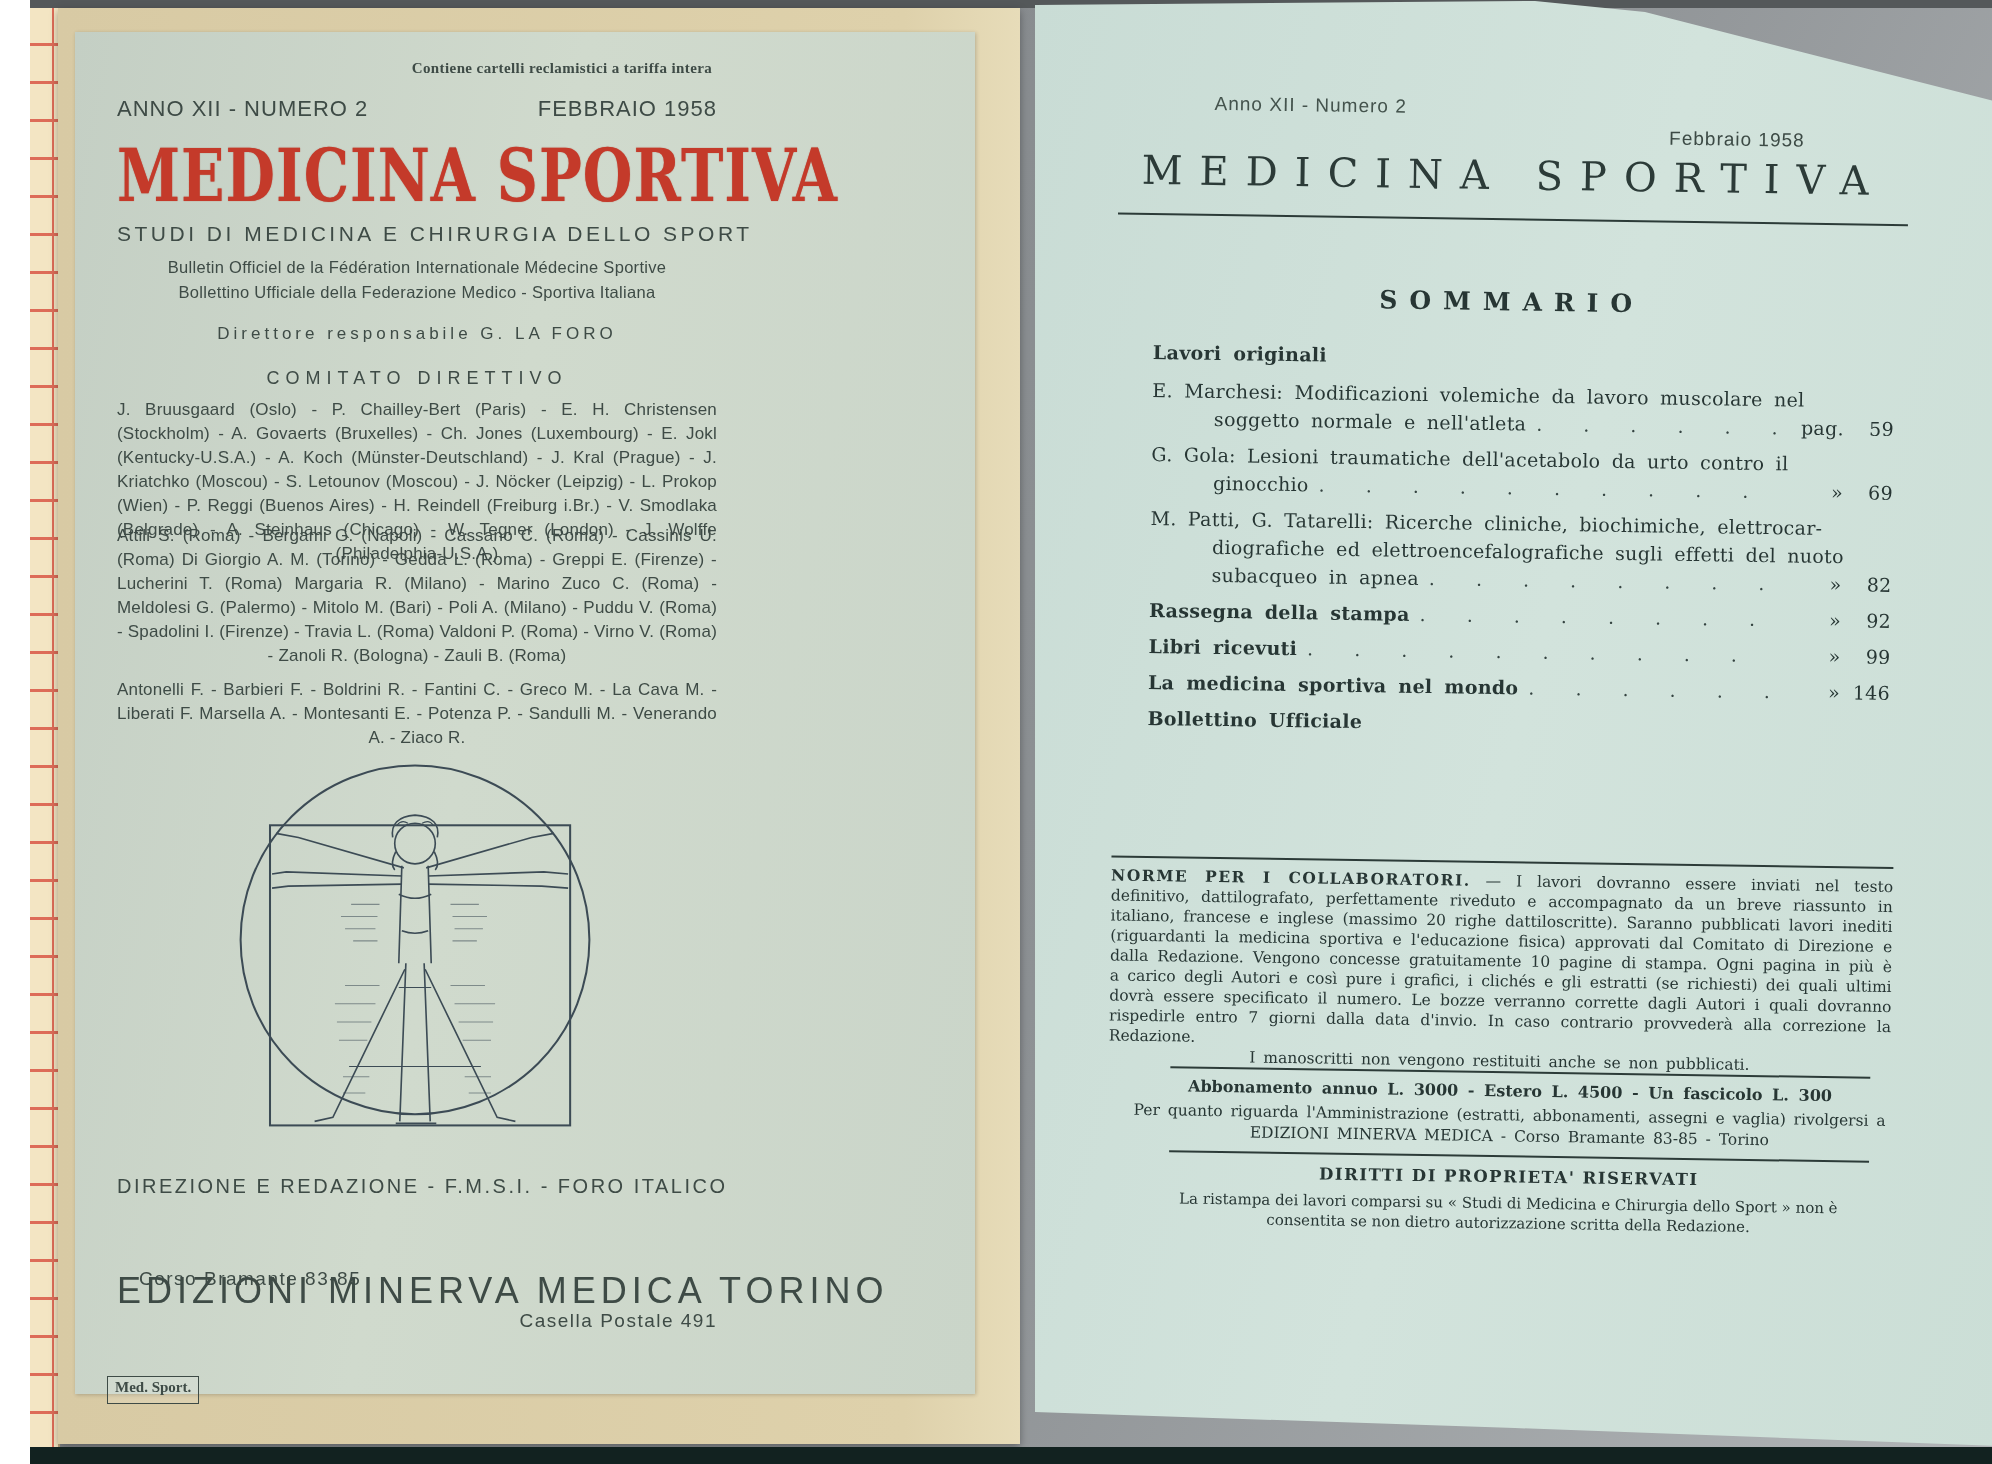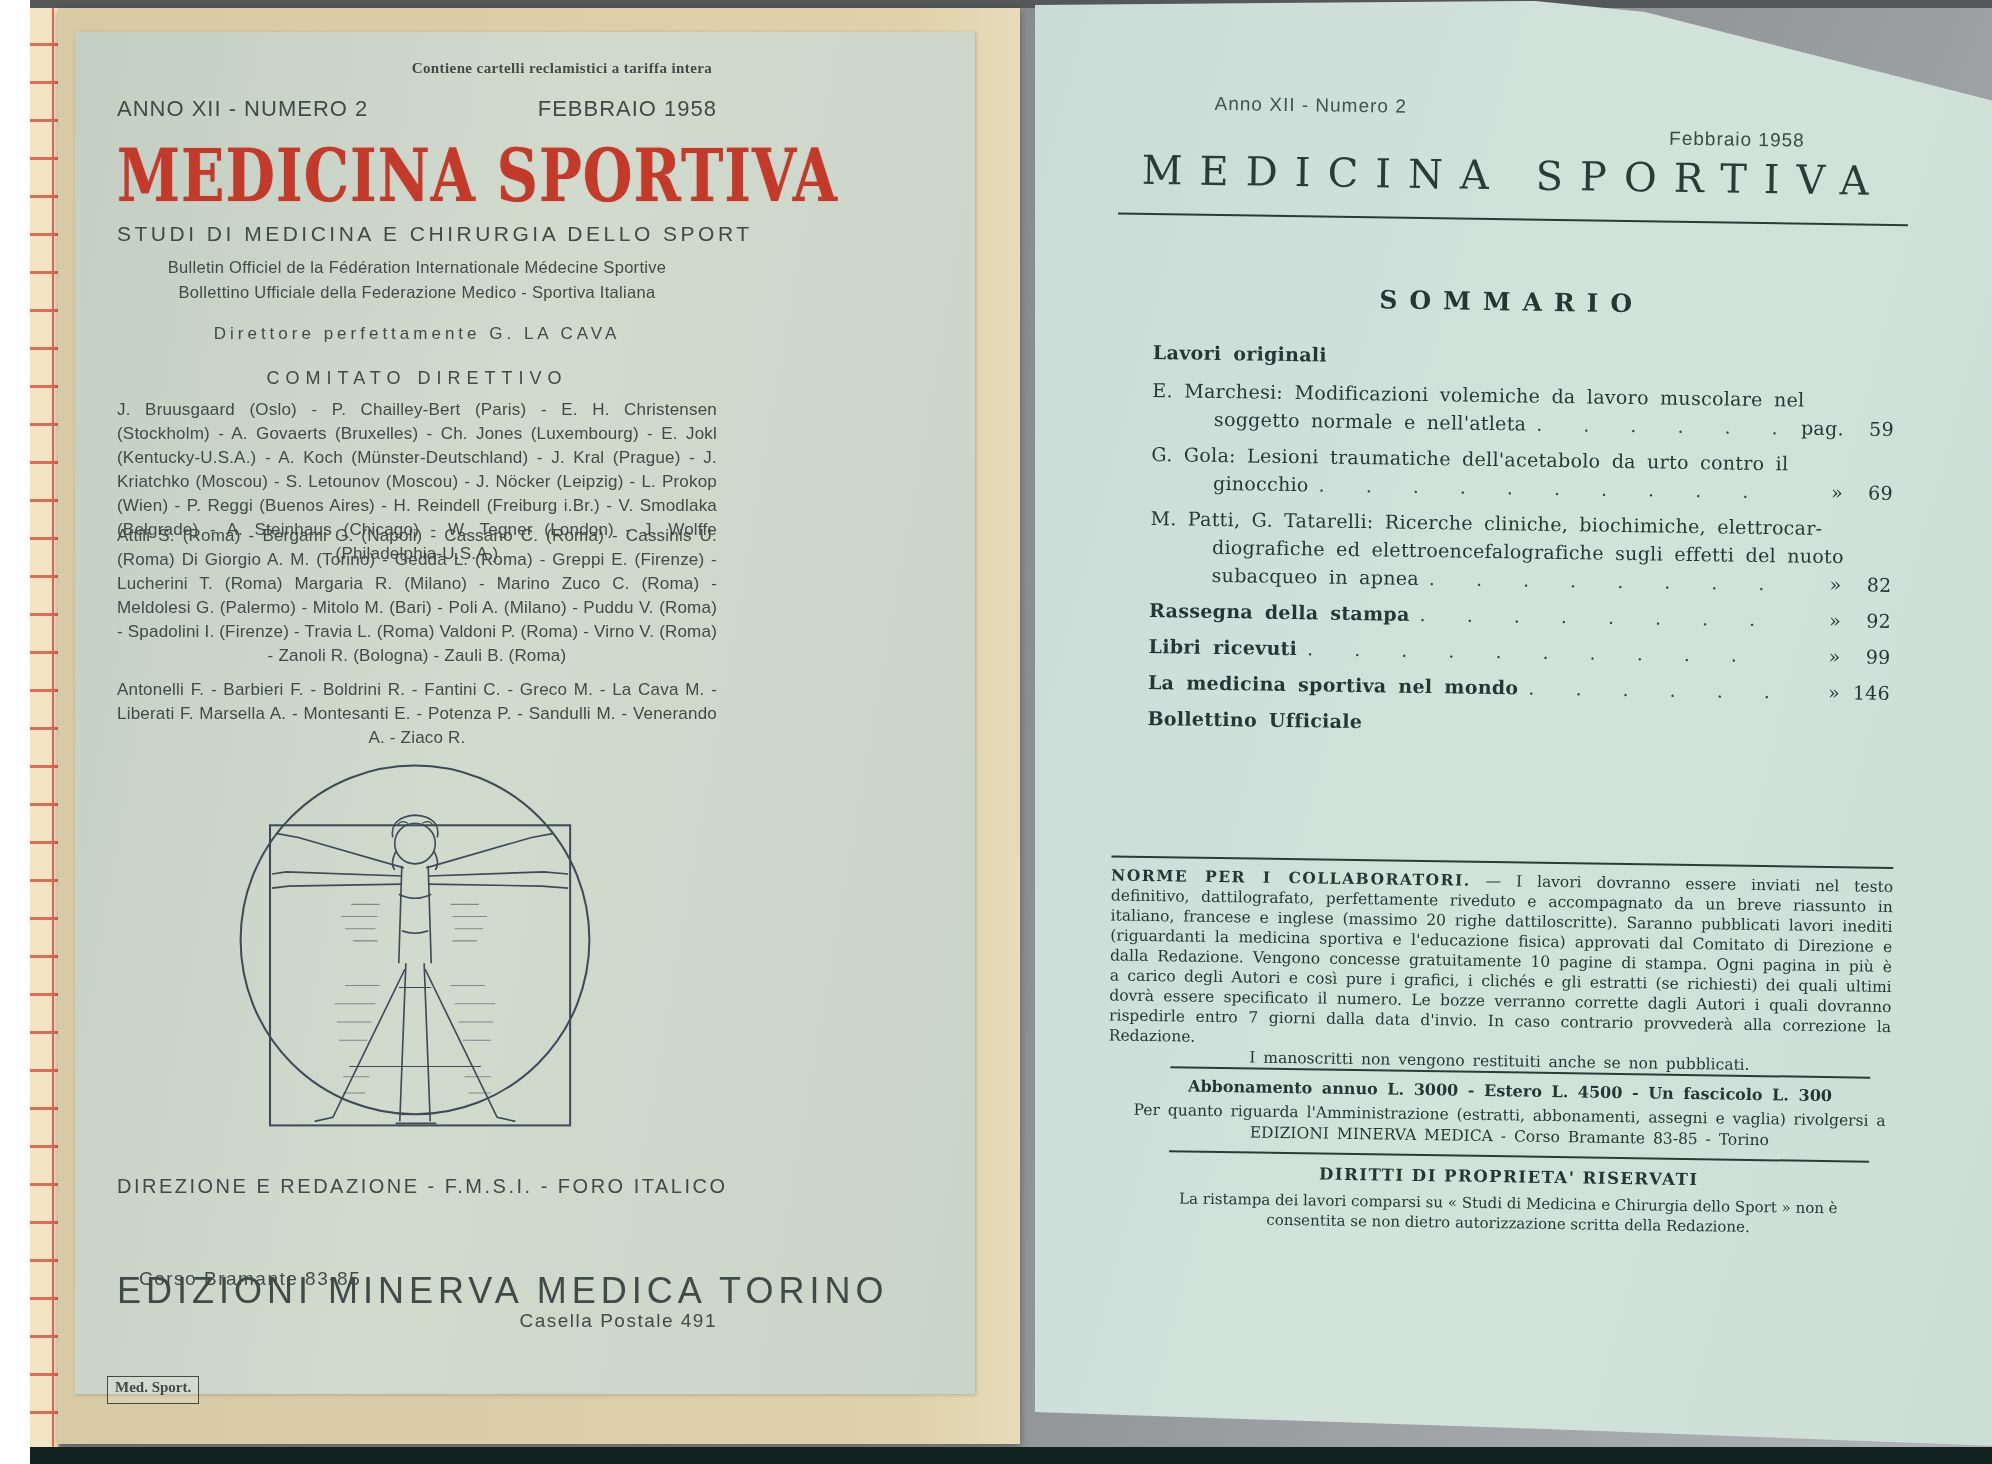--- a/index.html
+++ b/index.html
@@ -115,21 +115,21 @@
     <div class="cover-content">
 
       <div class="c-abs notice">Contiene cartelli reclamistici a tariffa intera</div>
       <div class="c-abs issue">ANNO XII - NUMERO 2</div>
       <div class="c-abs cdate">FEBBRAIO 1958</div>
 
       <div class="c-abs cover-title">MEDICINA SPORTIVA</div>
       <div class="c-abs subtitle">STUDI DI MEDICINA E CHIRURGIA DELLO SPORT</div>
       <div class="c-abs bull1">Bulletin Officiel de la Fédération Internationale Médecine Sportive</div>
       <div class="c-abs bull2">Bollettino Ufficiale della Federazione Medico - Sportiva Italiana</div>
-      <div class="c-abs director">Direttore perfettamente G. LA CAVA</div>
+      <div class="c-abs director">Direttore responsabile G. LA FORO</div>
 
       <div class="c-abs heading h-dir">COMITATO DIRETTIVO</div>
       <div class="cpara p1">J. Bruusgaard (Oslo) - P. Chailley-Bert (Paris) - E. H. Christensen (Stockholm) - A. Govaerts (Bruxelles) - Ch. Jones (Luxembourg) - E. Jokl (Kentucky-U.S.A.) - A. Koch (Münster-Deutschland) - J. Kral (Prague) - J. Kriatchko (Moscou) - S. Letounov (Moscou) - J. Nöcker (Leipzig) - L. Prokop (Wien) - P. Reggi (Buenos Aires) - H. Reindell (Freiburg i.Br.) - V. Smodlaka (Belgrade) - A. Steinhaus (Chicago) - W. Tegner (London) - J. Wolffe (Philadelphia-U.S.A.)</div>
       <div class="cpara p2">Attili S. (Roma) - Bergami G. (Napoli) - Cassano C. (Roma) - Cassinis U. (Roma) Di Giorgio A. M. (Torino) - Gedda L. (Roma) - Greppi E. (Firenze) - Lucherini T. (Roma) Margaria R. (Milano) - Marino Zuco C. (Roma) - Meldolesi G. (Palermo) - Mitolo M. (Bari) - Poli A. (Milano) - Puddu V. (Roma) - Spadolini I. (Firenze) - Travia L. (Roma) Valdoni P. (Roma) - Virno V. (Roma) - Zanoli R. (Bologna) - Zauli B. (Roma)</div>
 
       <div class="cpara p3">Antonelli F. - Barbieri F. - Boldrini R. - Fantini C. - Greco M. - La Cava M. - Liberati F. Marsella A. - Montesanti E. - Potenza P. - Sandulli M. - Venerando A. - Ziaco R.</div>
 
       <div class="vitruvian">
         <svg viewBox="0 0 370 430" fill="none" stroke="#3c4b55" stroke-width="1.6">
           <circle cx="185" cy="205" r="172" stroke-width="2"></circle>

